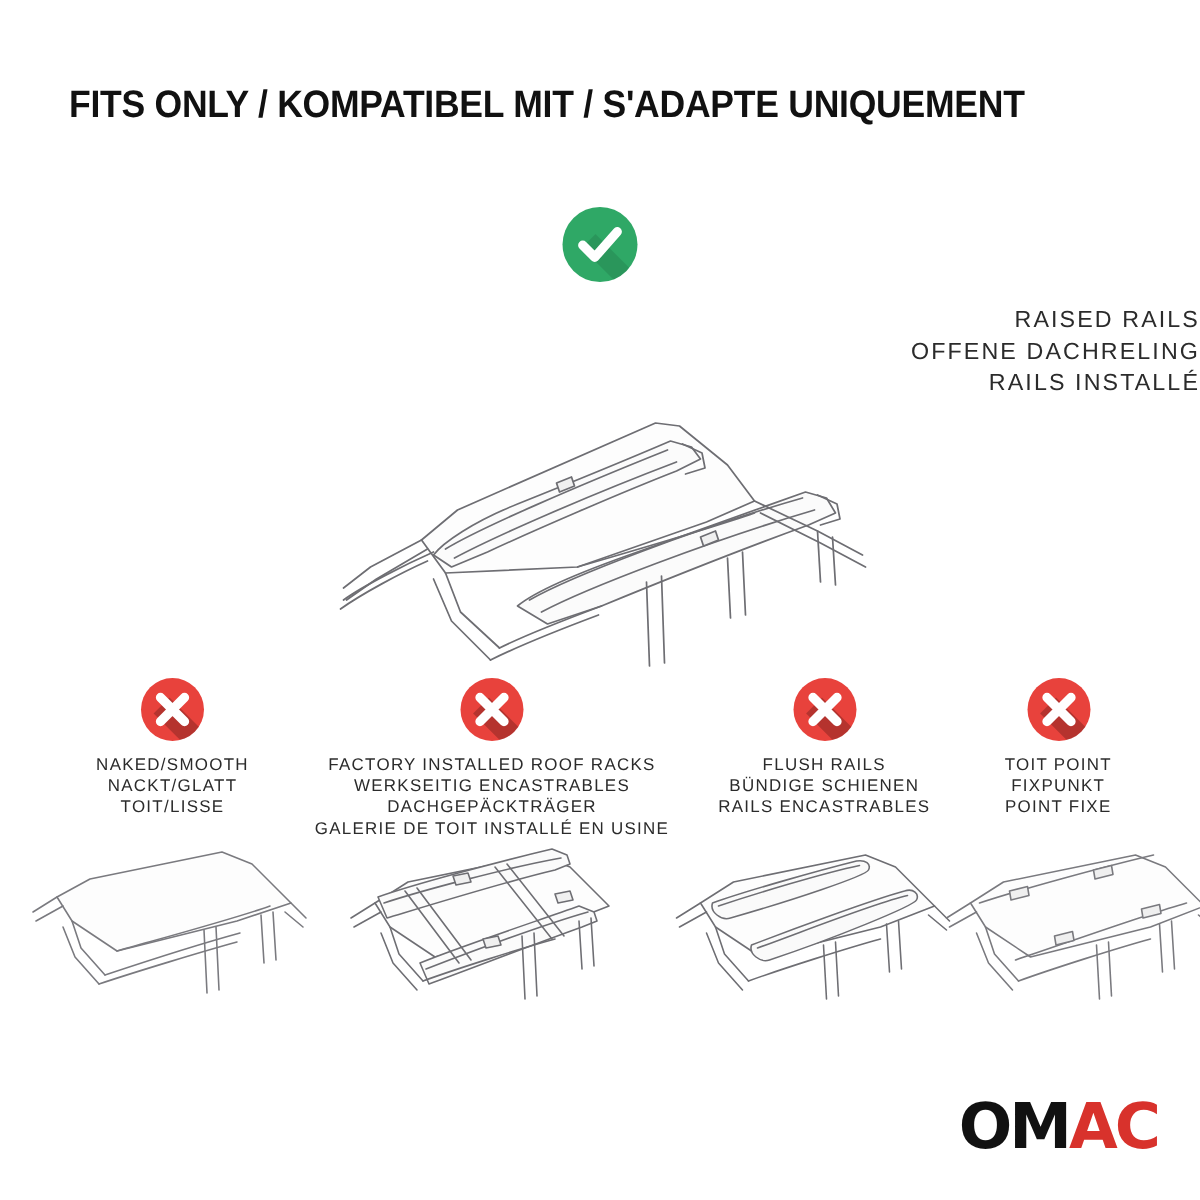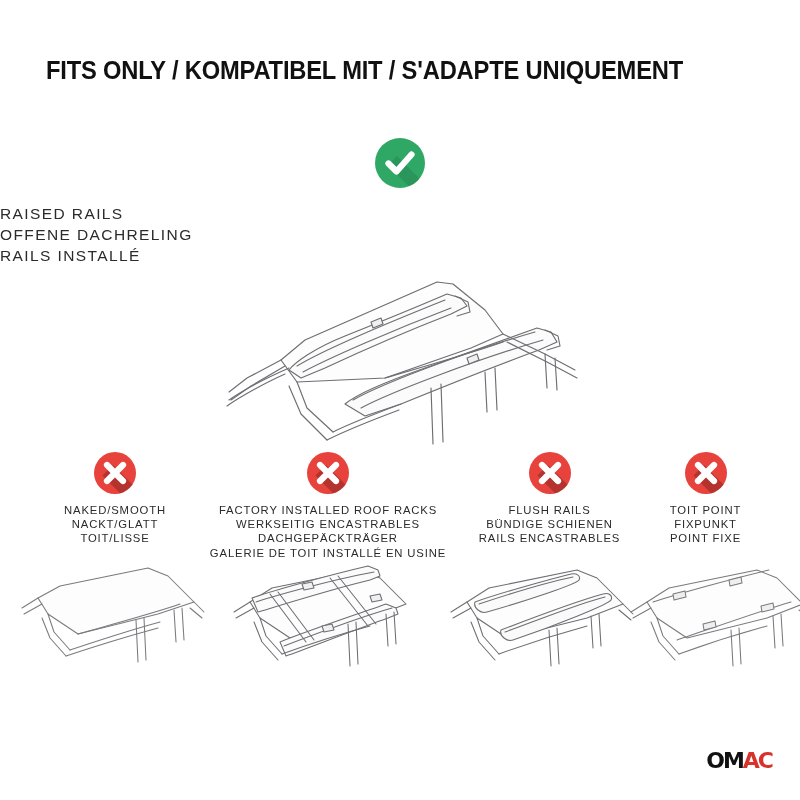--- a/index.html
+++ b/index.html
@@ -30,21 +30,21 @@
     transform: scaleX(0.93);
     transform-origin: left center;
   }
 
   
   .primary-block {
     position: absolute;
     left: 0;
     top: 138px;
     width: 800px;
-    text-align: left;
+    text-align: right;
   }
   .check-badge {
     width: 50px;
     height: 50px;
     border-radius: 50%;
     background: #2fa866;
     margin: 0 auto;
     position: relative;
     overflow: hidden;
   }
@@ -137,21 +137,21 @@
   .rt-1 { left: 8px; }
   .rt-2 { left: 218px; }
   .rt-3 { left: 435px; }
   .rt-4 { left: 615px; }
 
   
   .logo {
     position: absolute;
     right: 28px;
     bottom: 28px;
-    font-size: 22px;
+    font-size: 42px;
     font-weight: bold;
     letter-spacing: -2px;
     line-height: 1;
     font-family: "DejaVu Sans", sans-serif;
   }
   .logo .dark { color: #111111; }
   .logo .red  { color: #d8322c; }
 </style>
 </head>
 <body>

